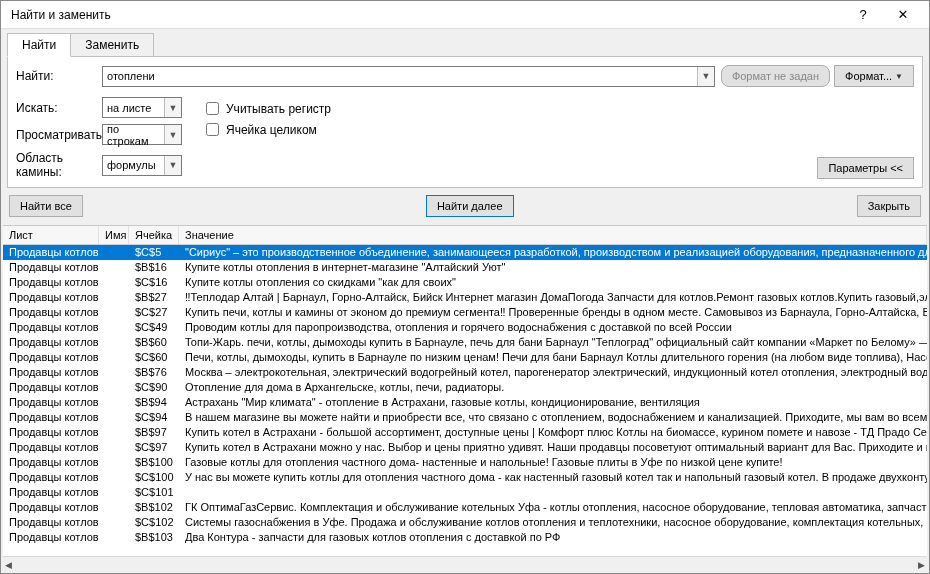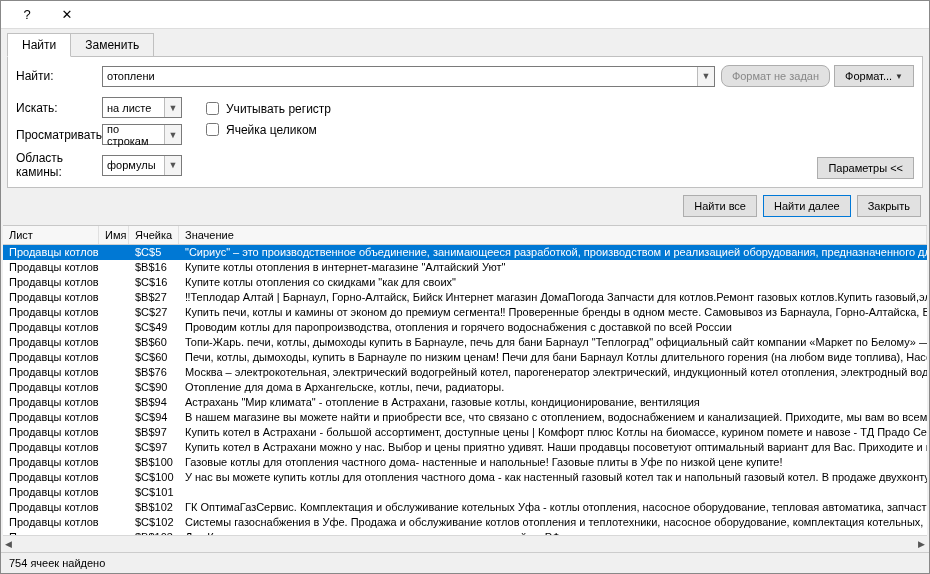--- a/index.html
+++ b/index.html
@@ -13,21 +13,21 @@
   .tab.active { background: #fff; border-bottom: 1px solid #fff; position: relative; z-index: 2; }
   .panel { background: #fff; border: 1px solid #c0c0c0; margin: 0 6px; padding: 8px 8px 8px 8px; position: relative; top: -1px; z-index: 1; }
   .row { display: flex; align-items: center; margin-bottom: 6px; }
   .lbl { width: 86px; font-size: 12px; }
   .combo { display: flex; align-items: center; border: 1px solid #7a7a7a; background: #fff; height: 21px; }
   .combo input { border: none; outline: none; height: 19px; padding: 0 4px; font: inherit; flex: 1; }
   .combo .dd { width: 17px; height: 19px; border-left: 1px solid #bbb; display: flex; align-items: center; justify-content: center; font-size: 9px; color: #555; background: #f4f4f4; }
   .btn { height: 22px; border: 1px solid #adadad; background: #e1e1e1; padding: 0 10px; font: inherit; cursor: default; display: flex; align-items: center; justify-content: center; white-space: nowrap; }
   .checkbox { display: flex; align-items: center; gap: 4px; font-size: 12px; margin-bottom: 2px; }
   .checkbox input { width: 13px; height: 13px; }
-  .right-btns { display: flex; justify-content: flex-end; gap: 6px; padding: 6px 8px 8px 8px; }
+  .right-btns { display: flex; justify-content: space-between; gap: 6px; padding: 6px 8px 8px 8px; }
   .results { flex: 1; border-top: 1px solid #c8c8c8; background: #fff; display: flex; flex-direction: column; overflow: hidden; margin: 0 2px;}
   .res-head { display: flex; border-bottom: 1px solid #d0d0d0; background: #f7f7f7; font-size: 11px; }
   .res-head div { padding: 3px 6px; border-right: 1px solid #e0e0e0; }
   .col-sheet { width: 96px; }
   .col-name { width: 30px; }
   .col-cell { width: 50px; }
   .col-value { flex: 1; }
   .res-body { flex: 1; overflow-y: auto; overflow-x: hidden; }
   .res-row { display: flex; font-size: 11px; white-space: nowrap; height: 15px; line-height: 15px; }
   .res-row > div { padding: 0 6px; overflow: hidden; text-overflow: clip; }
@@ -35,20 +35,21 @@
   .hscroll { height: 17px; background: #f0f0f0; border-top: 1px solid #d8d8d8; display:flex; align-items:center; justify-content:space-between; padding:0 2px; font-size:9px; color:#555;}
   .status { padding: 4px 8px; border-top: 1px solid #ccc; font-size: 11px; background:#f0f0f0; }
   .tri { font-size:8px; color:#333; margin-left:3px;}
 </style>
 </head>
 <body>
 
 <div class="dialog">
 
   <div class="titlebar">
+    <div class="title">Найти и заменить</div>
     <div class="tbtn">?</div>
     <div class="tbtn">✕</div>
   </div>
 
   <div class="tabs">
     <div class="tab active">Найти</div>
     <div class="tab">Заменить</div>
   </div>
 
   <div class="panel">
@@ -240,14 +241,13 @@
           <div class="col-cell">$B$103</div>
           <div class="col-value">Два Контура - запчасти для газовых котлов отопления с доставкой по РФ</div>
         </div>
       </div>
     <div class="hscroll">
       <span>◀</span>
       <span>▶</span>
     </div>
   </div>
 
-  <div class="status">754 ячеек найдено</div>
 </div>
 
 </body></html>

